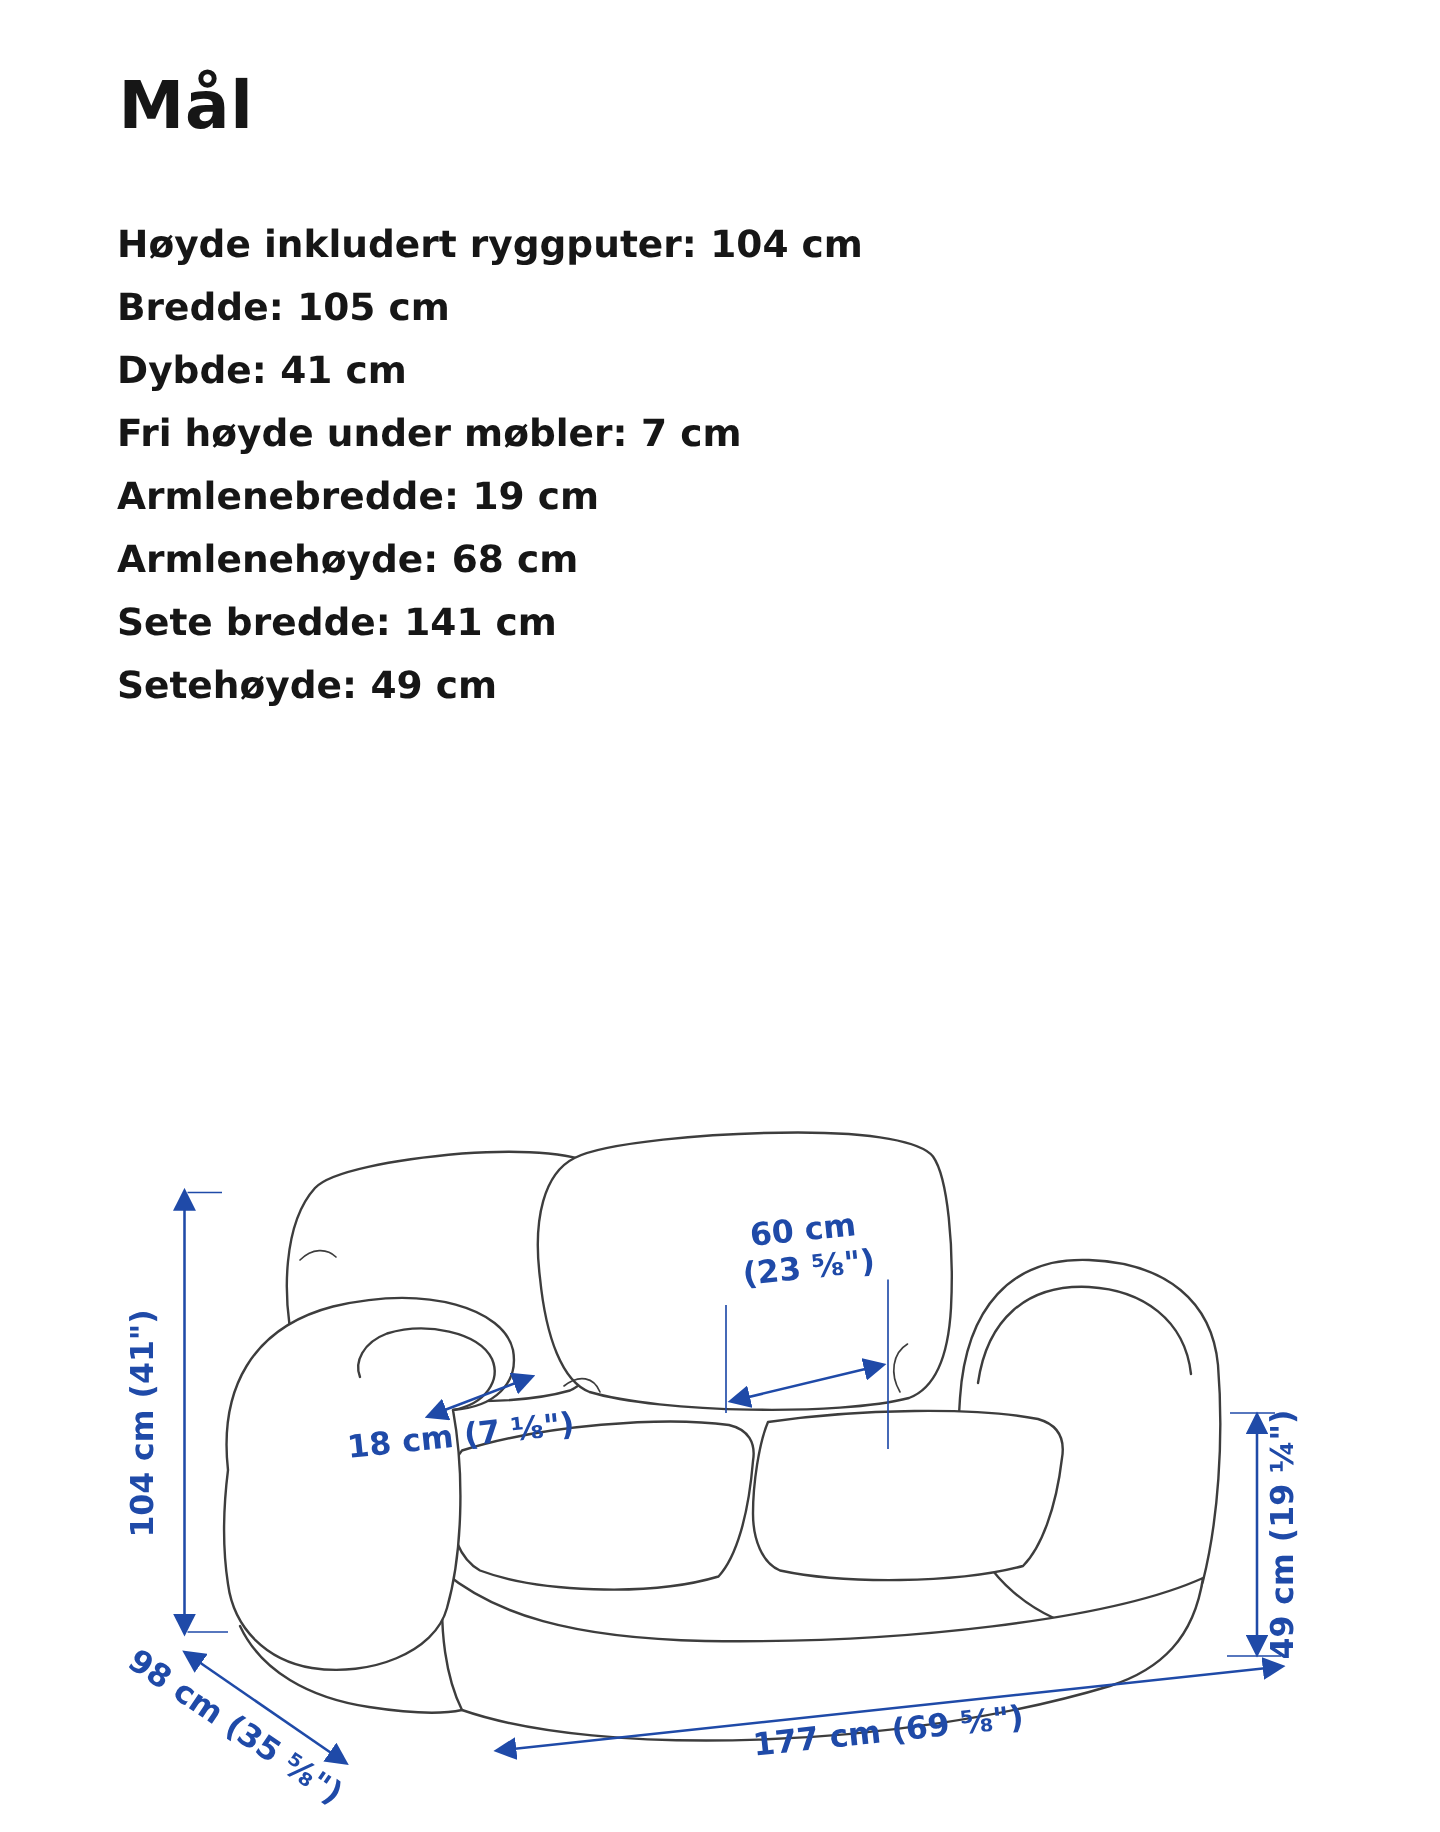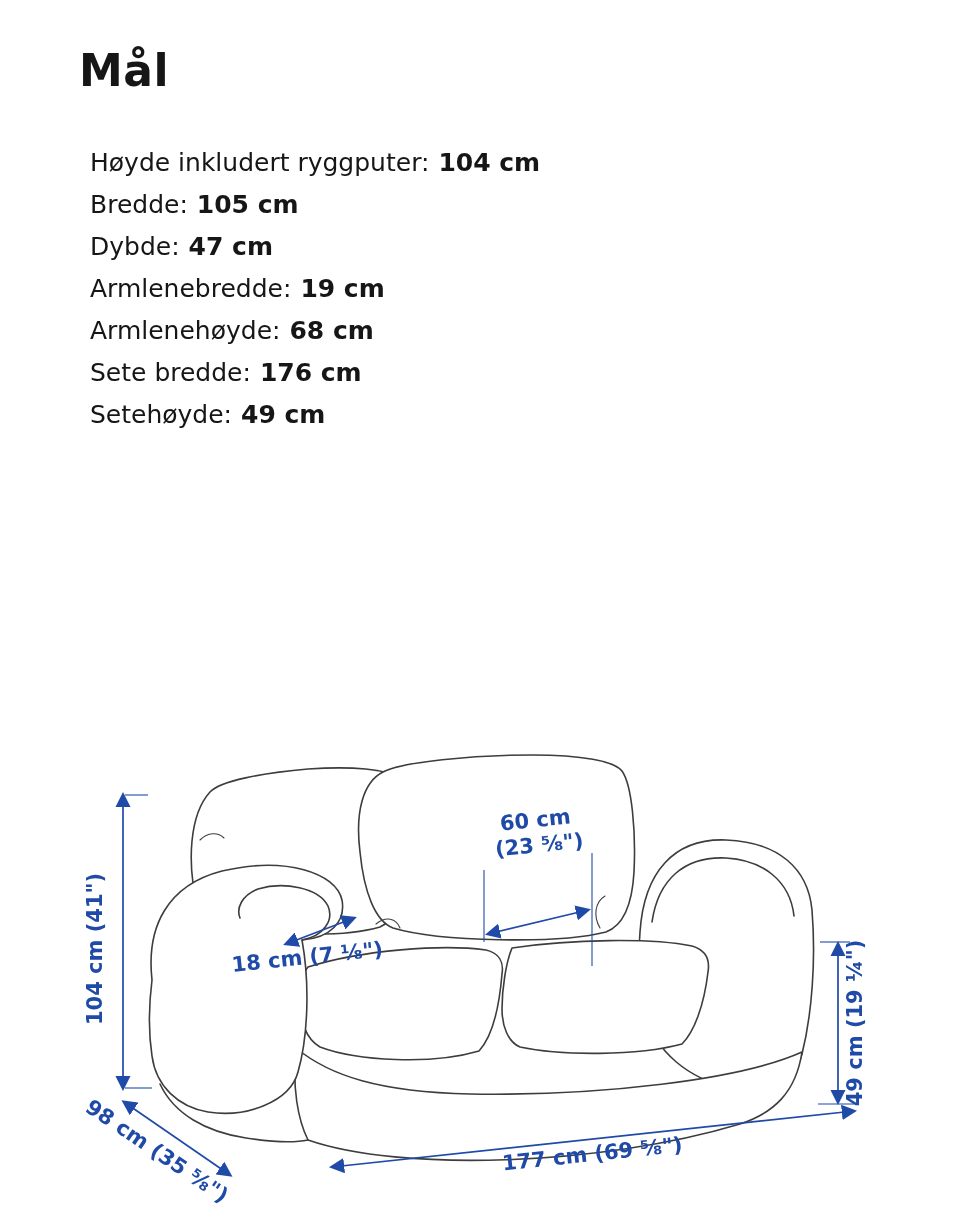--- a/index.html
+++ b/index.html
@@ -29,21 +29,21 @@
   }
   .specs{
     position:absolute;
     left:78px;top:142px;
   }
   .spec-row{
     font-size:25px;
     line-height:42px;
     white-space:nowrap;
   }
-  .spec-label{font-weight:400;margin-right:9px;margin-left:12px;}
+  .spec-label{font-weight:700;margin-right:9px;}
   .spec-value{font-weight:700;}
   .diagram{
     position:absolute;
     left:40px;top:720px;
     width:880px;height:500px;
   }
   svg text{
     font-family:"DejaVu Sans","Liberation Sans",sans-serif;
     font-weight:700;
     font-size:21px;
@@ -56,30 +56,33 @@
 <h1 class="page-title">Mål</h1>
 
 <div class="specs">
   <div class="spec-row">
     <span class="spec-label">Høyde inkludert ryggputer:</span><span class="spec-value">104 cm</span>
   </div>
   <div class="spec-row">
     <span class="spec-label">Bredde:</span><span class="spec-value">105 cm</span>
   </div>
   <div class="spec-row">
-    <span class="spec-label">Dybde:</span><span class="spec-value">47 cm</span>
+    <span class="spec-label">Dybde:</span><span class="spec-value">41 cm</span>
+  </div>
+  <div class="spec-row">
+    <span class="spec-label">Fri høyde under møbler:</span><span class="spec-value">7 cm</span>
   </div>
   <div class="spec-row">
     <span class="spec-label">Armlenebredde:</span><span class="spec-value">19 cm</span>
   </div>
   <div class="spec-row">
     <span class="spec-label">Armlenehøyde:</span><span class="spec-value">68 cm</span>
   </div>
   <div class="spec-row">
-    <span class="spec-label">Sete bredde:</span><span class="spec-value">176 cm</span>
+    <span class="spec-label">Sete bredde:</span><span class="spec-value">141 cm</span>
   </div>
   <div class="spec-row">
     <span class="spec-label">Setehøyde:</span><span class="spec-value">49 cm</span>
   </div>
 </div>
 
 <svg class="diagram" viewBox="0 0 880 500" width="880" height="500" xmlns="http://www.w3.org/2000/svg">
   <defs>
     <marker id="arrow" viewBox="0 0 10 10" refX="8" refY="5" markerWidth="9" markerHeight="9" orient="auto-start-reverse">
       <path d="M0,0 L10,5 L0,10 z" fill="#1f4aa8"></path>

